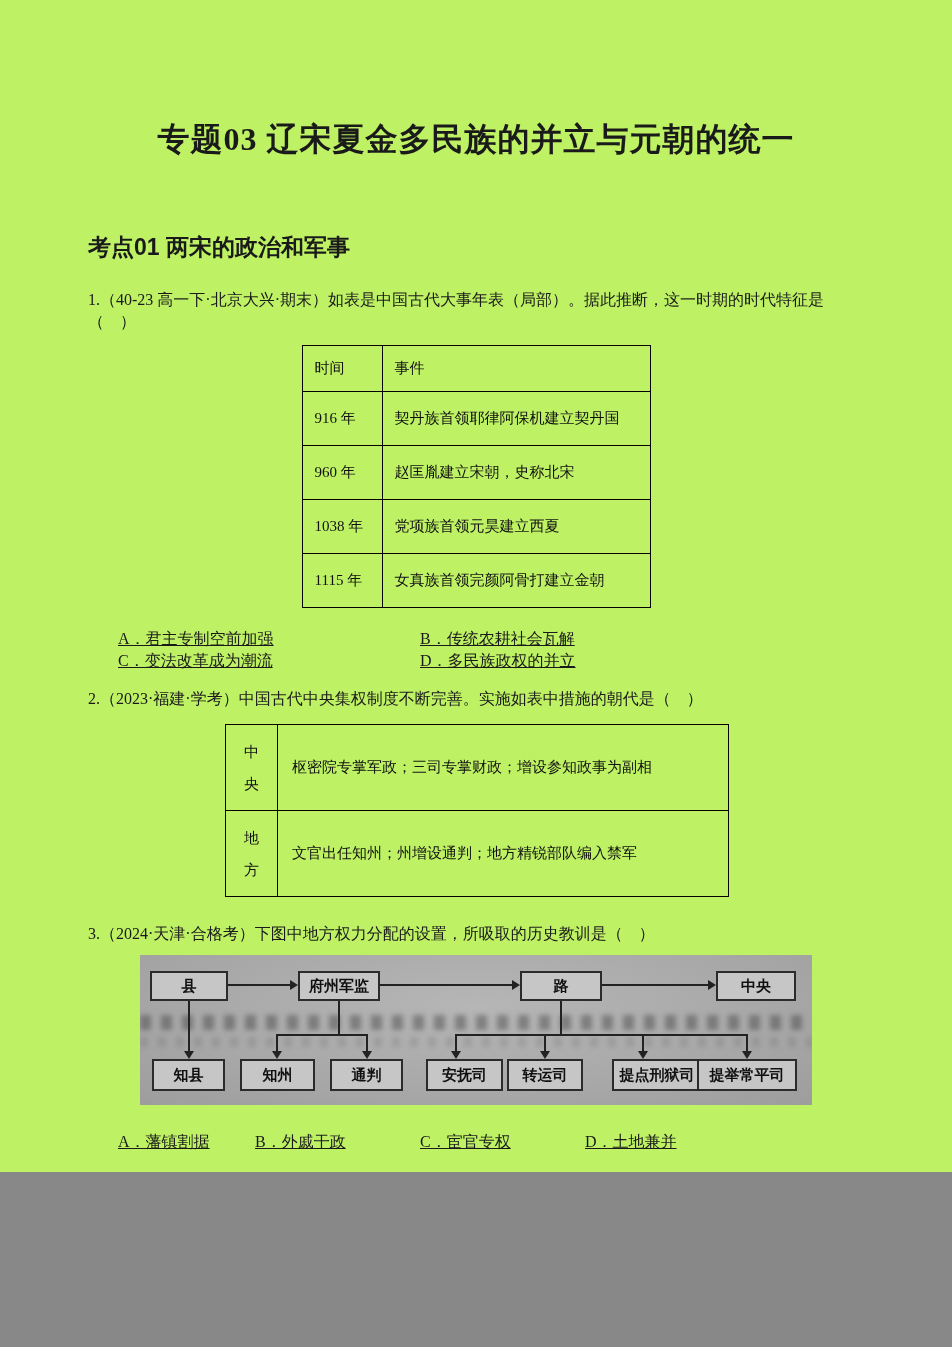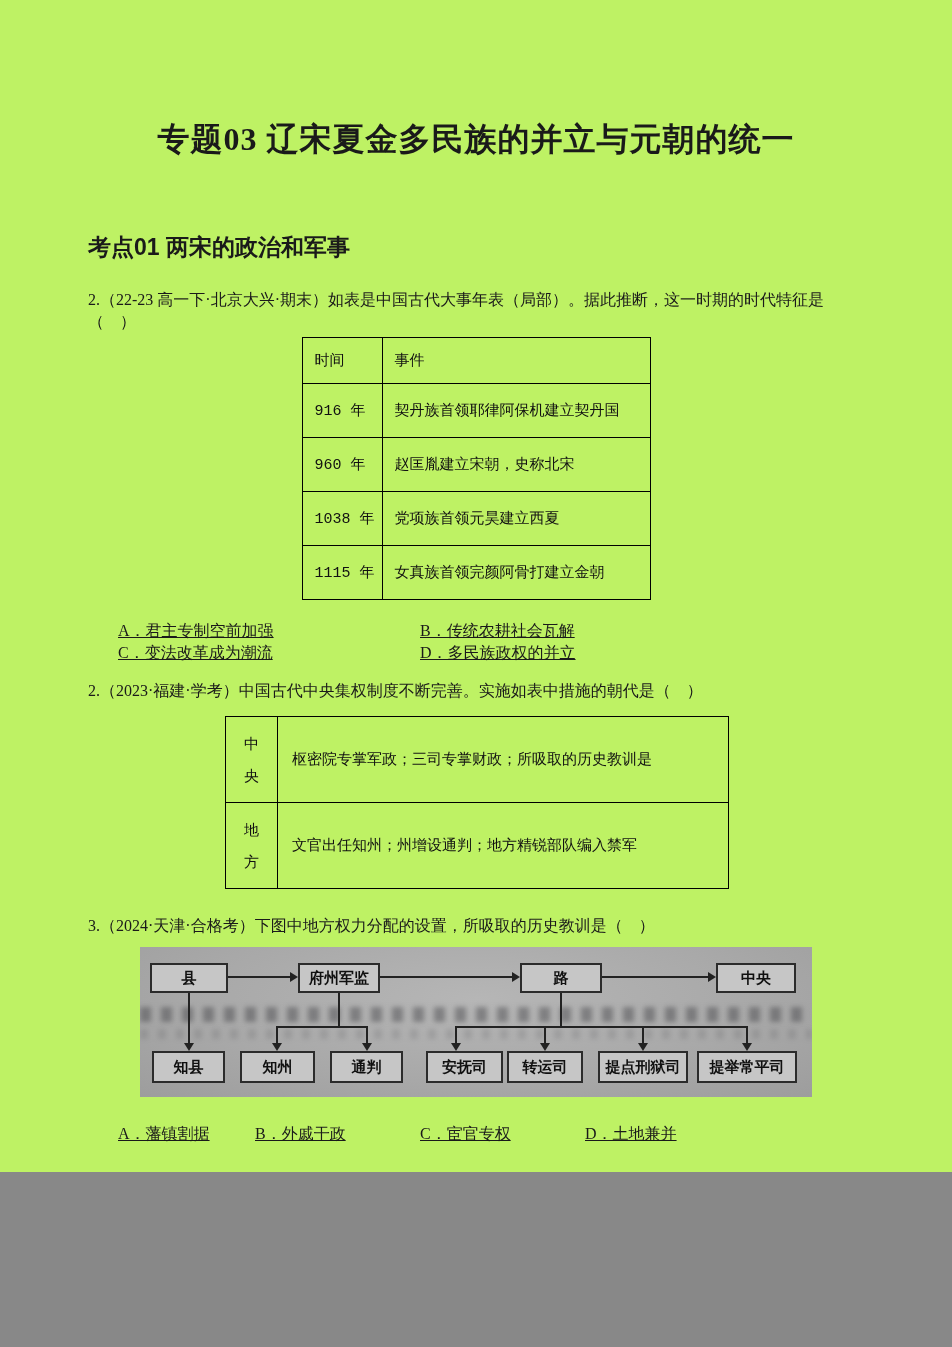--- a/index.html
+++ b/index.html
@@ -32,21 +32,21 @@
   .stem {
     margin-top:26px;
     font-size:16px;
     line-height:22px;
   }
   .stem.tight { margin-top:16px; }
 
   
   table { border-collapse:collapse; font-size:15px; color:#111; }
   td { border:1px solid #000; vertical-align:middle; }
-  .q1-table { margin:4px auto 0 auto;font-family:Liberation Mono, monospace; }
+  .q1-table { margin:12px auto 0 auto; }
   .q1-table .c1 { width:80px;  height:54px; padding-left:12px; }
   .q1-table .c2 { width:268px; height:54px; padding-left:12px; }
   .q1-table tr.hdr .c1, .q1-table tr.hdr .c2 { height:46px; }
 
   
   .q2-table { margin:14px 0 0 137px; }
   .q2-table .h { width:52px; height:86px; text-align:center; }
   .q2-table .b { width:451px; height:86px; padding-left:14px; }
   .vtext { width:17px; margin:0 auto; word-break:break-all; line-height:32px; text-align:center; }
 
@@ -108,21 +108,21 @@
 </head>
 <body>
 
 <div class="page">
   <div class="content">
 
     <h1 class="doc-title">专题03 辽宋夏金多民族的并立与元朝的统一</h1>
 
     <h2 class="section-heading">考点01 两宋的政治和军事</h2>
 
-    <p class="stem">2.（22-23 高一下·北京大兴·期末）如表是中国古代大事年表（局部）。据此推断，这一时期的时代特征是（　）</p>
+    <p class="stem">1.（40-23 高一下·北京大兴·期末）如表是中国古代大事年表（局部）。据此推断，这一时期的时代特征是（　）</p>
 
     <table class="q1-table">
       <tbody>
           <tr class="hdr">
         <td class="c1">时间</td>
         <td class="c2">事件</td>
       </tr>
       <tr>
         <td class="c1">916 年</td>
         <td class="c2">契丹族首领耶律阿保机建立契丹国</td>
@@ -150,21 +150,21 @@
     </div>
 
     <p class="stem tight">2.（2023·福建·学考）中国古代中央集权制度不断完善。实施如表中措施的朝代是（　）</p>
 
     <table class="q2-table">
       <tbody>
           <tr>
         <td class="h">
               <div class="vtext">中央</div>
             </td>
-        <td class="b">枢密院专掌军政；三司专掌财政；所吸取的历史教训是</td>
+        <td class="b">枢密院专掌军政；三司专掌财政；增设参知政事为副相</td>
       </tr>
       <tr>
         <td class="h">
               <div class="vtext">地方</div>
             </td>
         <td class="b">文官出任知州；州增设通判；地方精锐部队编入禁军</td>
       </tr>
     </tbody>
       </table>
 
@@ -178,21 +178,21 @@
       <div class="dbox" style="left:10px;top:16px;width:78px">县</div>
       <div class="dbox" style="left:158px;top:16px;width:82px">府州军监</div>
       <div class="dbox" style="left:380px;top:16px;width:82px">路</div>
       <div class="dbox" style="left:576px;top:16px;width:80px">中央</div>
 
       <div class="dbox bottom" style="left:12px;width:73px">知县</div>
       <div class="dbox bottom" style="left:100px;width:75px">知州</div>
       <div class="dbox bottom" style="left:190px;width:73px">通判</div>
       <div class="dbox bottom" style="left:286px;width:77px">安抚司</div>
       <div class="dbox bottom" style="left:367px;width:76px">转运司</div>
-      <div class="dbox bottom" style="left:458px;width:90px">提点刑狱司</div>
+      <div class="dbox bottom" style="left:472px;width:90px">提点刑狱司</div>
       <div class="dbox bottom" style="left:557px;width:100px">提举常平司</div>
 
       <div class="hline" style="left:88px;top:29px;width:62px"></div>
       <i class="ah-right" style="left:150px;top:25px"></i>
       <div class="hline" style="left:240px;top:29px;width:132px"></div>
       <i class="ah-right" style="left:372px;top:25px"></i>
       <div class="hline" style="left:462px;top:29px;width:106px"></div>
       <i class="ah-right" style="left:568px;top:25px"></i>
 
       <div class="vline" style="left:48px;top:46px;height:50px"></div>

